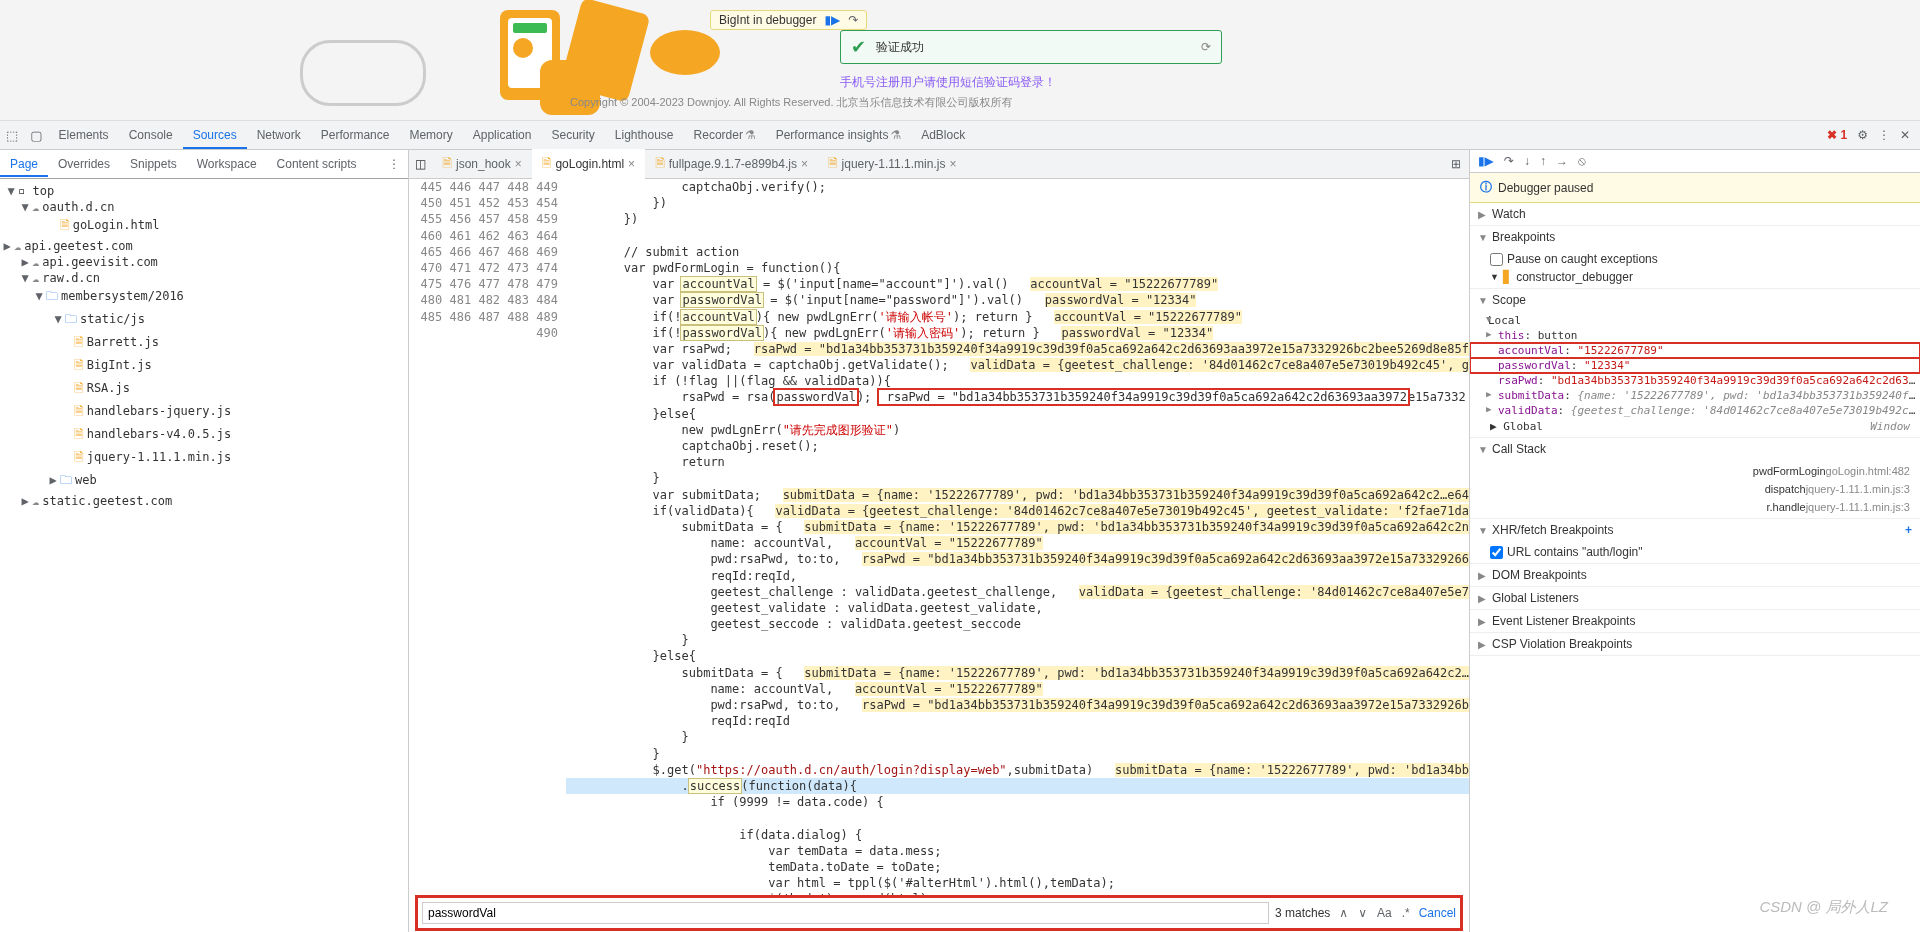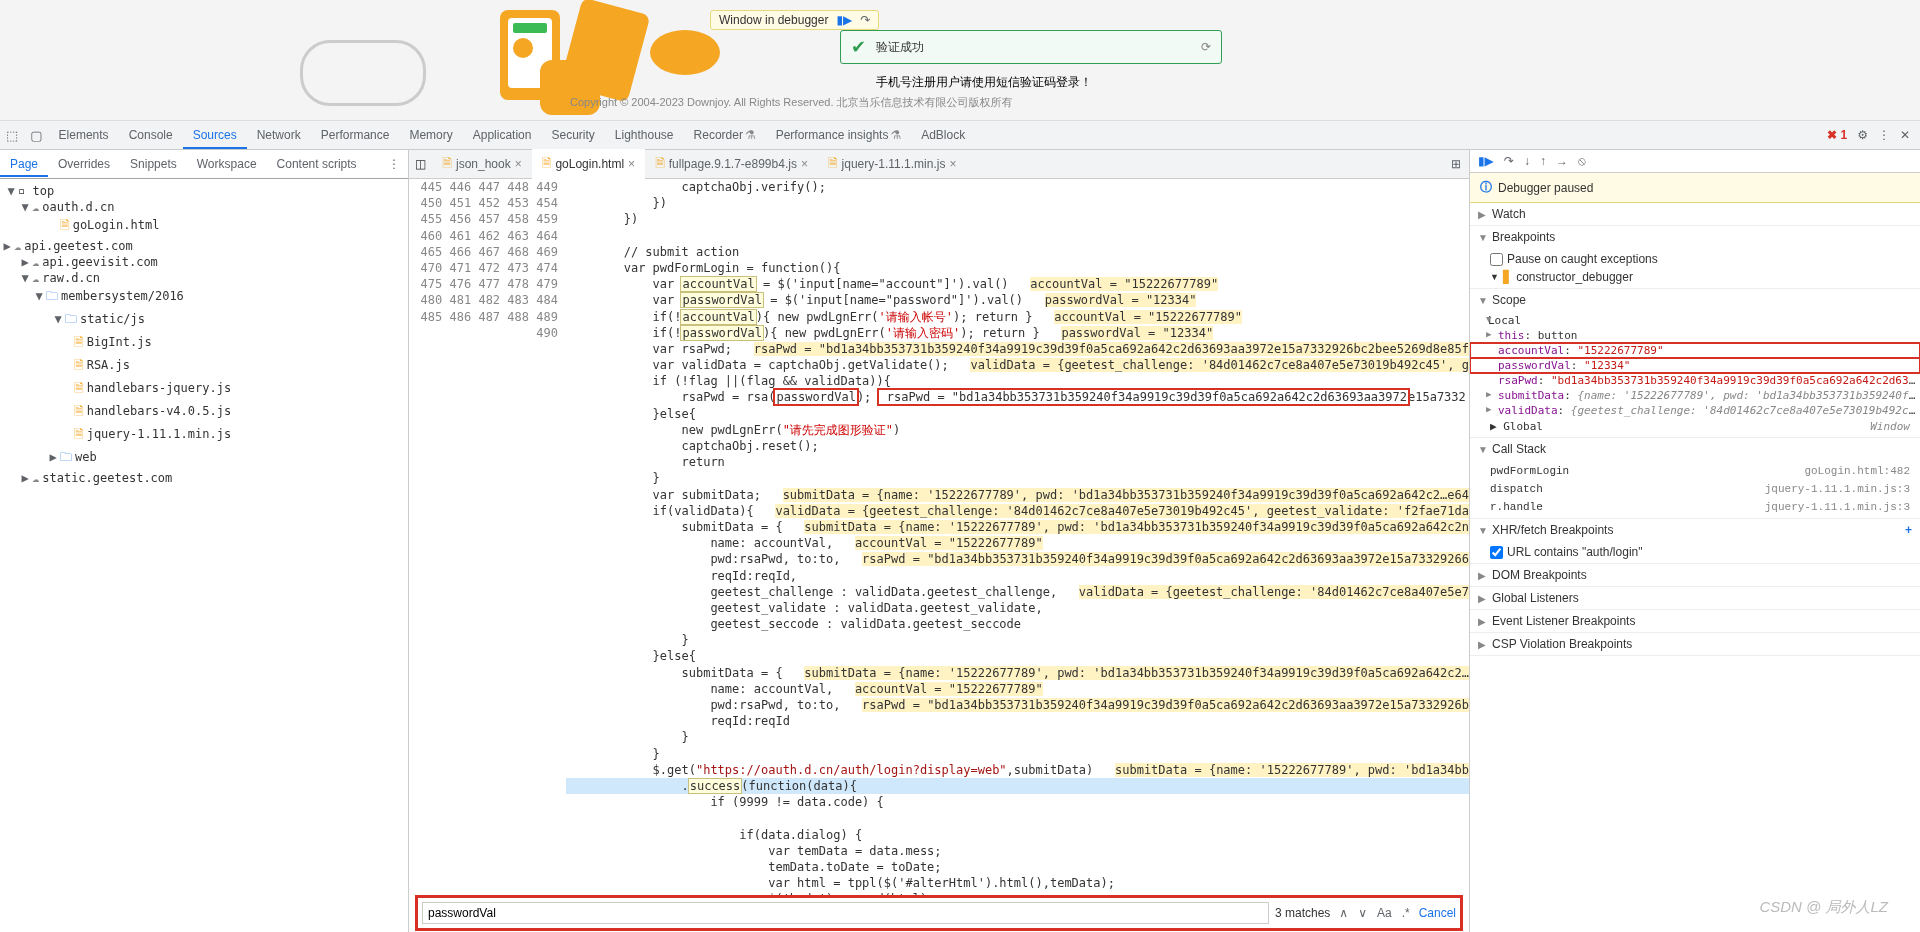--- a/index.html
+++ b/index.html
@@ -13,21 +13,21 @@
 .gamepad{position:absolute;left:0;top:40px;width:120px;height:60px;border:3px solid #ccc;border-radius:30px}
 .screen{position:absolute;left:208px;top:18px;width:44px;height:70px;background:#fff;border-radius:4px}
 .screen::before{content:'';position:absolute;left:5px;top:5px;width:34px;height:10px;background:#3cba54;border-radius:2px}
 .screen::after{content:'';position:absolute;left:5px;top:20px;width:20px;height:20px;background:#f5a623;border-radius:50%}
 .pause-banner{position:absolute;left:710px;top:10px;background:#fffbe5;border:1px solid #e8d878;padding:2px 8px;border-radius:3px;display:flex;align-items:center;gap:8px}
 .resume-btn{color:#1a73e8;cursor:pointer}
 .step-btn{color:#5f6368}
 .success-box{position:absolute;left:840px;top:30px;width:360px;height:32px;border:1px solid #2f9e52;background:#f2faf5;display:flex;align-items:center;padding:0 10px;border-radius:3px;justify-content:space-between}
 .success-box .check{color:#2f9e52;font-size:18px;margin-right:10px}
 .success-box .retry{color:#888}
-.warning-text{position:absolute;left:876px;top:74px;color:#000000}
+.warning-text{position:absolute;left:840px;top:74px;color:#8b5cf6}
 .copyright{position:absolute;left:570px;top:95px;color:#888;font-size:11px}
 .devtools{display:flex;flex-direction:column;height:840px}
 .dt-header{display:flex;align-items:center;border-bottom:1px solid #ccc;height:28px;background:#f1f3f4}
 .dt-header .icon{padding:0 6px;color:#5f6368;font-size:13px}
 .dt-tabs{display:flex;flex:1}
 .dt-tab{padding:6px 10px;color:#5f6368;cursor:pointer;position:relative}
 .dt-tab.active{color:#1a73e8}
 .dt-tab.active::after{content:'';position:absolute;bottom:-1px;left:0;right:0;height:2px;background:#1a73e8}
 .dt-tab .lab{color:#888;margin-left:2px}
 .header-right{display:flex;align-items:center;gap:10px;padding-right:10px}
@@ -76,40 +76,40 @@
 .rp-head .arr{font-size:10px;color:#888;width:10px}
 .rp-body{padding:2px 0}
 .rp-row{padding:2px 8px 2px 20px;display:flex;align-items:center;gap:4px}
 .rp-row input[type=checkbox]{margin:0}
 .scope-item{font-family:monospace;font-size:11px;padding:1px 0 1px 28px;white-space:nowrap;overflow:hidden;text-overflow:ellipsis;position:relative}
 .scope-item .key{color:#881391}
 .scope-item .val-str{color:#c41a16}
 .scope-item .val-obj{color:#888;font-style:italic}
 .scope-item .arr{color:#888;font-size:9px;position:absolute;left:16px}
 .scope-highlight{outline:2px solid #d93025;outline-offset:-1px}
-.call-row{display:flex;justify-content:space-between;padding:3px 10px 3px 20px;font-family:Liberation Mono, monospace;font-size:11px}
+.call-row{display:flex;justify-content:flex-end;padding:3px 10px 3px 20px;font-family:Liberation Sans, sans-serif;font-size:11px}
 .call-row .loc{color:#888}
 .global-row{display:flex;justify-content:space-between;padding:2px 10px 2px 20px;font-family:monospace;font-size:11px}
 .xhr-add{margin-left:auto;color:#1a73e8;font-weight:bold}
 .watermark{position:fixed;right:32px;bottom:15px;color:rgba(140,140,140,0.6);font-size:15px;font-style:italic}
 </style>
 </head>
 <body>
 
 <div class="page-top">
   <div class="graphic">
     <div class="gamepad"></div>
     <div class="shape s1"></div>
       <div class="screen"></div>
     <div class="shape s2"></div>
     <div class="shape s3"></div>
     <div class="shape s4"></div>
   </div>
   <div class="pause-banner">
-    <span>Window in debugger</span>
+    <span>BigInt in debugger</span>
     <span class="resume-btn">▮▶</span>
     <span class="step-btn">↷</span>
   </div>
   <div class="success-box">
     <div style="display:flex;align-items:center">
       <span class="check">✔</span>
       <span>验证成功</span>
     </div>
     <span class="retry">⟳</span>
   </div>
@@ -155,20 +155,21 @@
       </div>
       <div class="tree">
         <div class="tree-item" style="padding-left:4px"><span class="ti-icon">▼</span>▫ <span>top</span></div>
         <div class="tree-item" style="padding-left:18px"><span class="ti-icon">▼</span><span class="cloud-icon">☁</span><span>oauth.d.cn</span></div>
         <div class="tree-item" style="padding-left:60px"><span class="file-icon">🗎</span><span>goLogin.html</span></div>
         <div class="tree-item" style="padding-left:0"><span class="ti-icon">▶</span><span class="cloud-icon">☁</span><span>api.geetest.com</span></div>
         <div class="tree-item" style="padding-left:18px"><span class="ti-icon">▶</span><span class="cloud-icon">☁</span><span>api.geevisit.com</span></div>
         <div class="tree-item" style="padding-left:18px"><span class="ti-icon">▼</span><span class="cloud-icon">☁</span><span>raw.d.cn</span></div>
         <div class="tree-item" style="padding-left:32px"><span class="ti-icon">▼</span><span class="folder-icon">🗀</span><span>membersystem/2016</span></div>
         <div class="tree-item" style="padding-left:51px"><span class="ti-icon">▼</span><span class="folder-icon">🗀</span><span>static/js</span></div>
+        <div class="tree-item" style="padding-left:74px"><span class="file-icon">🗎</span><span>Barrett.js</span></div>
         <div class="tree-item" style="padding-left:74px"><span class="file-icon">🗎</span><span>BigInt.js</span></div>
         <div class="tree-item" style="padding-left:74px"><span class="file-icon">🗎</span><span>RSA.js</span></div>
         <div class="tree-item" style="padding-left:74px"><span class="file-icon">🗎</span><span>handlebars-jquery.js</span></div>
         <div class="tree-item" style="padding-left:74px"><span class="file-icon">🗎</span><span>handlebars-v4.0.5.js</span></div>
         <div class="tree-item" style="padding-left:74px"><span class="file-icon">🗎</span><span>jquery-1.11.1.min.js</span></div>
         <div class="tree-item" style="padding-left:46px"><span class="ti-icon">▶</span><span class="folder-icon">🗀</span><span>web</span></div>
         <div class="tree-item" style="padding-left:18px"><span class="ti-icon">▶</span><span class="cloud-icon">☁</span><span>static.geetest.com</span></div>
       </div>
     </div>
 

